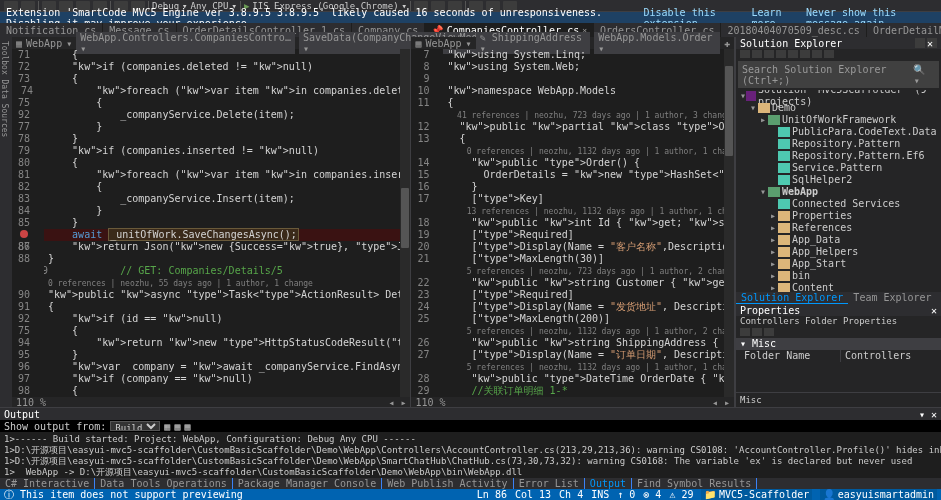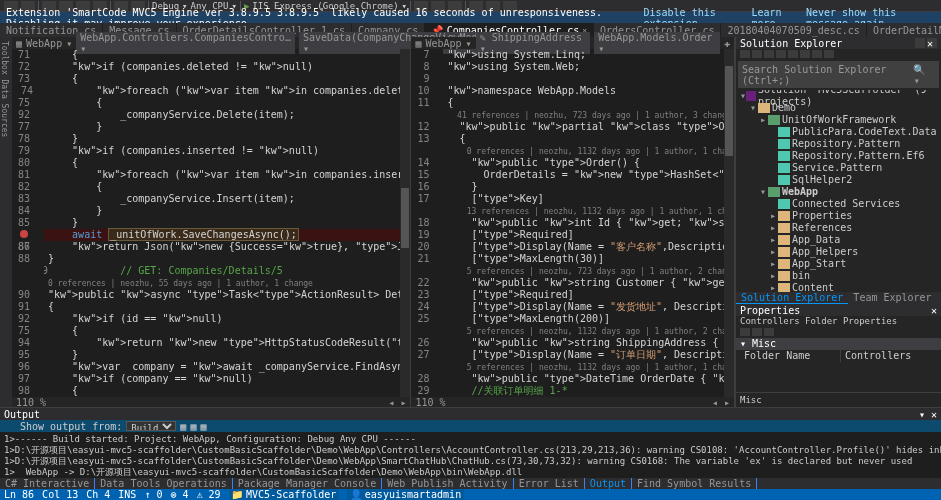--- a/index.html
+++ b/index.html
@@ -55,21 +55,21 @@
 .props-sub{height:12px;background:#252526;color:#ccc;font-size:9px;padding:0 4px}
 .props-tb{height:10px;display:flex;gap:2px;padding:0 4px}
 .props-tb span{width:10px;height:8px;background:#3c3c3c}
 .props-grid{font-size:9px}
 .props-cat{background:#3e3e42;color:#fff;padding:0 4px;height:12px;line-height:12px}
 .props-row{display:flex;height:12px;line-height:12px}
 .props-row .k{flex:1;padding-left:8px;color:#ccc;border-right:1px solid #3e3e42}
 .props-row .v{flex:1;padding-left:4px;color:#ccc}
 .output{height:82px;background:#1e1e1e;border-top:1px solid #3e3e42;display:flex;flex-direction:column}
 .output-hdr{height:12px;background:#2d2d30;color:#fff;font-size:10px;padding:0 4px;display:flex;align-items:center;justify-content:space-between}
-.output-bar{height:12px;background:#0c4a6e;display:flex;align-items:center;padding:0 20px;gap:4px;font-size:9px;color:#ccc}
+.output-bar{height:12px;background:#000000;display:flex;align-items:center;padding:0 4px;gap:4px;font-size:9px;color:#ccc}
 .output-bar select{background:#333;color:#ccc;border:1px solid #555;font-size:9px;height:10px}
 .output-text{flex:1;padding:2px 4px;font-size:9px;line-height:11px;color:#ccc;white-space:pre;overflow:hidden}
 .output-tabs{height:11px;background:#2d2d30;display:flex;font-size:9px}
 .output-tabs span{padding:0 5px;color:#969696;border-right:1px solid #3b82f6}
 .output-tabs span.a{color:#0097fb}
 .status{height:11px;background:#0063b1;color:#fff;display:flex;align-items:center;justify-content:space-between;padding:0 4px;font-size:9px}
 .status .left,.status .right{display:flex;gap:8px;align-items:center}
 .status .item{display:flex;align-items:center;gap:2px}
 .scroll-v{position:absolute;right:0;top:0;bottom:0;width:10px;background:#2a2a2a}
 .scroll-thumb{position:absolute;right:1px;width:8px;background:#555;border-radius:1px}
@@ -477,20 +477,23 @@
       <span>Data Tools Operations</span>
       <span>Package Manager Console</span>
       <span>Web Publish Activity</span>
       <span>Error List</span>
       <span class="a">Output</span>
       <span>Find Symbol Results</span>
     </div>
 </div>
 
 <div class="status">
+  <div class="left">
+    <span>ⓘ <span>This item does not support previewing</span></span>
+  </div>
   <div class="right">
     <span class="item">Ln 86</span>
     <span class="item">Col 13</span>
     <span class="item">Ch 4</span>
     <span class="item">INS</span>
     <span class="item">↑ 0</span>
     <span class="item">⊗ 4</span>
     <span class="item">⚠ 29</span>
     <span class="item" style="background:#005a9e;padding:0 3px">📁 <span>MVC5-Scaffolder</span></span>
     <span class="item" style="background:#005a9e;padding:0 3px">👤 <span>easyuismartadmin</span></span>

